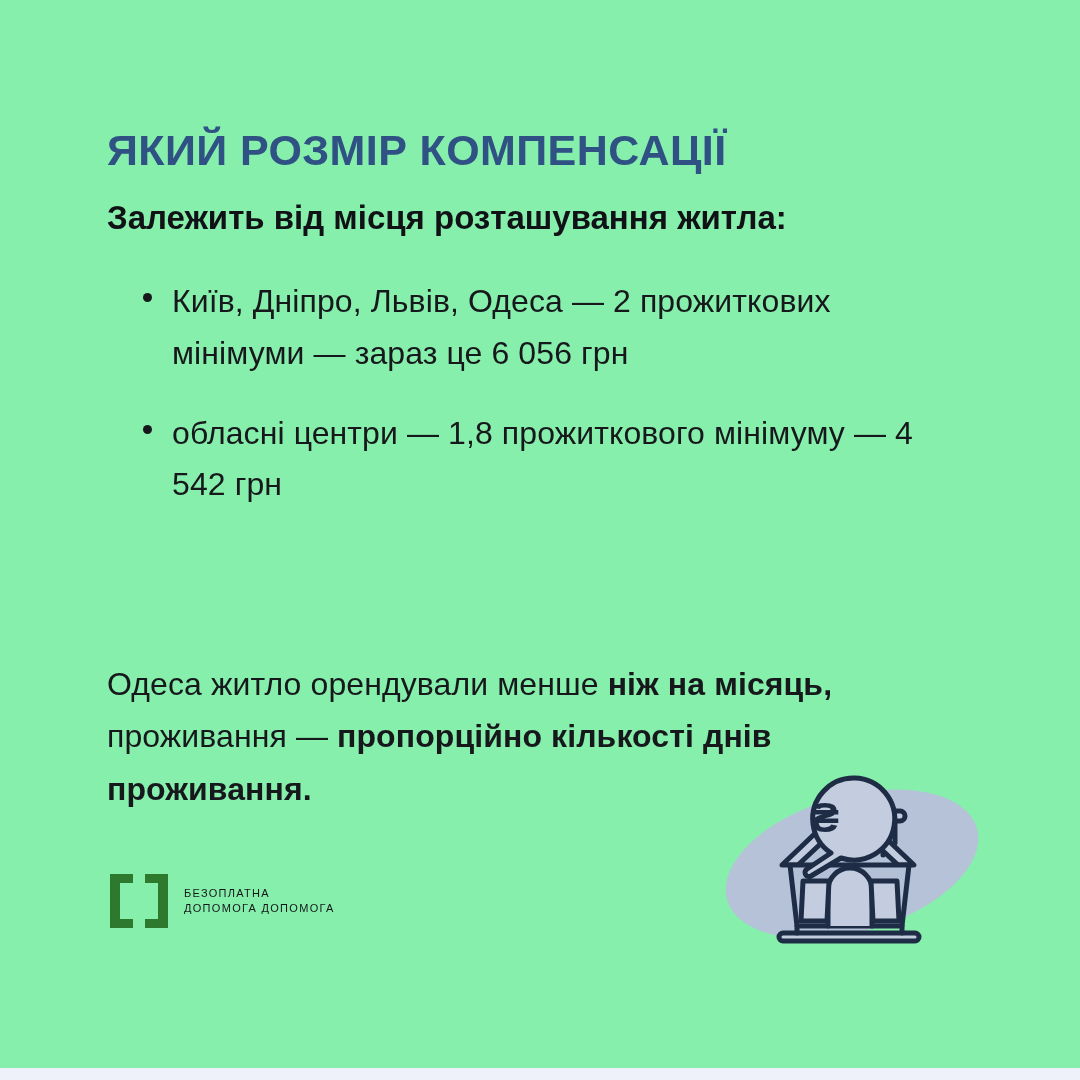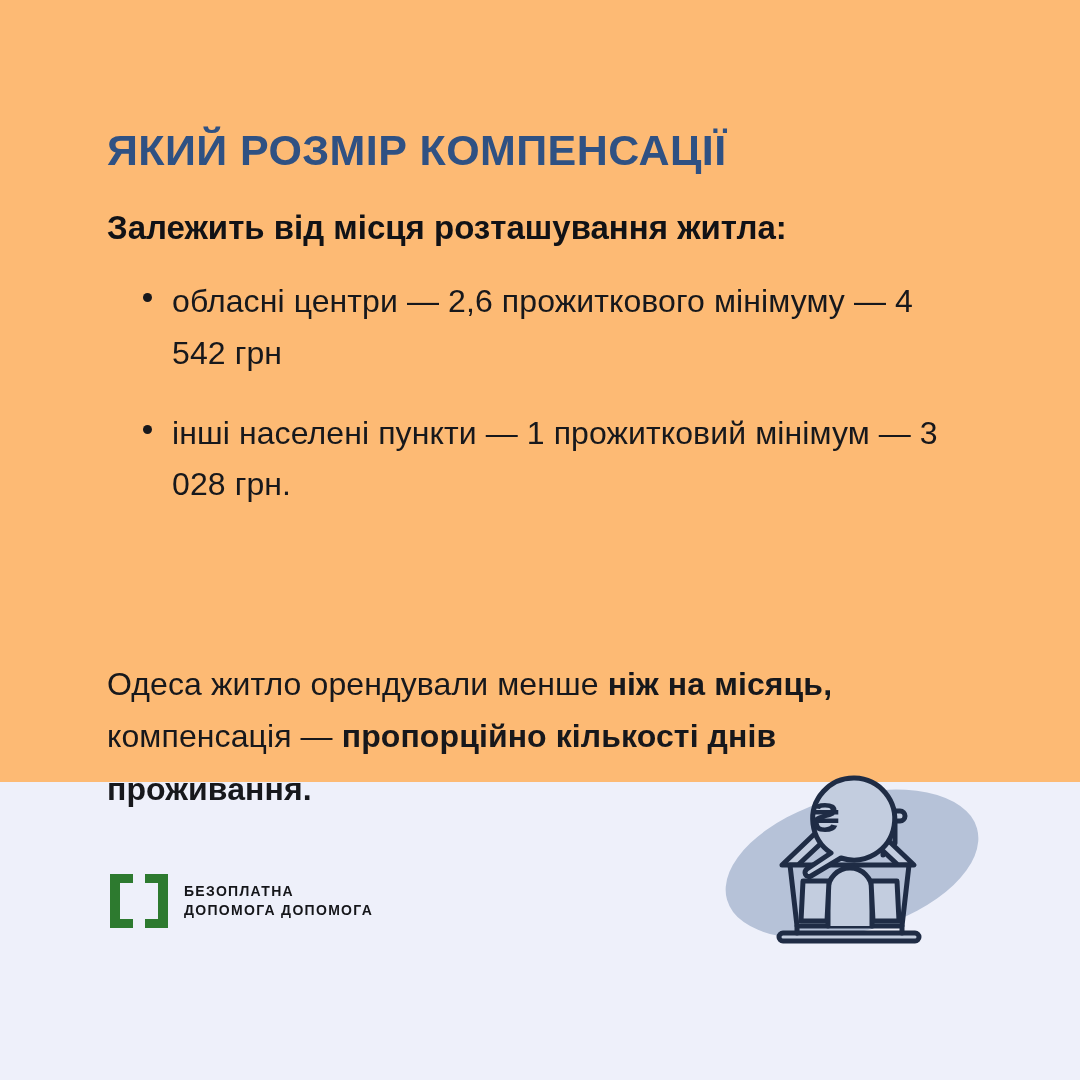--- a/index.html
+++ b/index.html
@@ -10,43 +10,43 @@
     width: 1080px;
     height: 1080px;
     background: #eef0fa;
     font-family: "Liberation Sans", sans-serif;
     -webkit-font-smoothing: antialiased;
     overflow: hidden;
   }
   .card {
     position: relative;
     width: 1080px;
-    height: 782px;
-    background: #fdba74;
+    height: 1068px;
+    background: #86efac;
     box-sizing: border-box;
   }
 
   
   .title {
     position: absolute;
     left: 107px;
     top: 98px;
     font-size: 43px;
     font-weight: bold;
     letter-spacing: 0.4px;
     color: #2f5183;
     line-height: 1.1;
     white-space: nowrap;
   }
 
   
   .subtitle {
     position: absolute;
     left: 107px;
-    top: 208px;
+    top: 198px;
     font-size: 33px;
     font-weight: bold;
     color: #111216;
     line-height: 1.2;
     white-space: nowrap;
   }
 
   
   .bullets {
     position: absolute;
@@ -100,22 +100,22 @@
     display: flex;
     align-items: center;
   }
   .logo-mark {
     width: 62px;
     height: 58px;
     flex: 0 0 auto;
     margin-right: 14px;
   }
   .logo-text {
-    font-size: 14px;
-    font-weight: bold;
+    font-size: 11px;
+    font-weight: normal;
     color: #15161a;
     line-height: 1.34;
     letter-spacing: 1.3px;
   }
 
   
   .illustration {
     position: absolute;
     left: 700px;
     top: 758px;
@@ -127,34 +127,34 @@
 <body>
 
 <div class="card">
 
   <h1 class="title">ЯКИЙ РОЗМІР КОМПЕНСАЦІЇ</h1>
 
   <div class="subtitle">Залежить від місця розташування житла:</div>
 
   <div class="bullets">
 
-
     <div class="bullet-item">
       <span class="bullet-dot"></span>
-      <span class="bullet-text">обласні центри — 2,6 прожиткового мінімуму — 4 542 грн</span>
+      <span class="bullet-text">Київ, Дніпро, Львів, Одеса — 2 прожиткових мінімуми — зараз це 6 056 грн</span>
     </div>
 
     <div class="bullet-item">
       <span class="bullet-dot"></span>
-      <span class="bullet-text">інші населені пункти — 1 прожитковий мінімум — 3 028 грн.</span>
+      <span class="bullet-text">обласні центри — 1,8 прожиткового мінімуму — 4 542 грн</span>
     </div>
+
 
   </div>
 
-  <p class="closing"><span>Одеса житло орендували менше </span><b>ніж на місяць,</b><span> компенсація — </span><b>пропорційно кількості днів проживання.</b></p>
+  <p class="closing"><span>Одеса житло орендували менше </span><b>ніж на місяць,</b><span> проживання — </span><b>пропорційно кількості днів проживання.</b></p>
 
   <div class="logo">
     <svg class="logo-mark" viewBox="0 0 62 58">
       <path d="M2 2 H25 V11 H12 V47 H25 V56 H2 Z" fill="#2d7a2f"></path>
       <path d="M60 2 H37 V11 H50 V47 H37 V56 H60 Z" fill="#2d7a2f"></path>
     </svg>
     <div class="logo-text">
       <div>БЕЗОПЛАТНА</div>
       <div>ДОПОМОГА ДОПОМОГА</div>
     </div>

